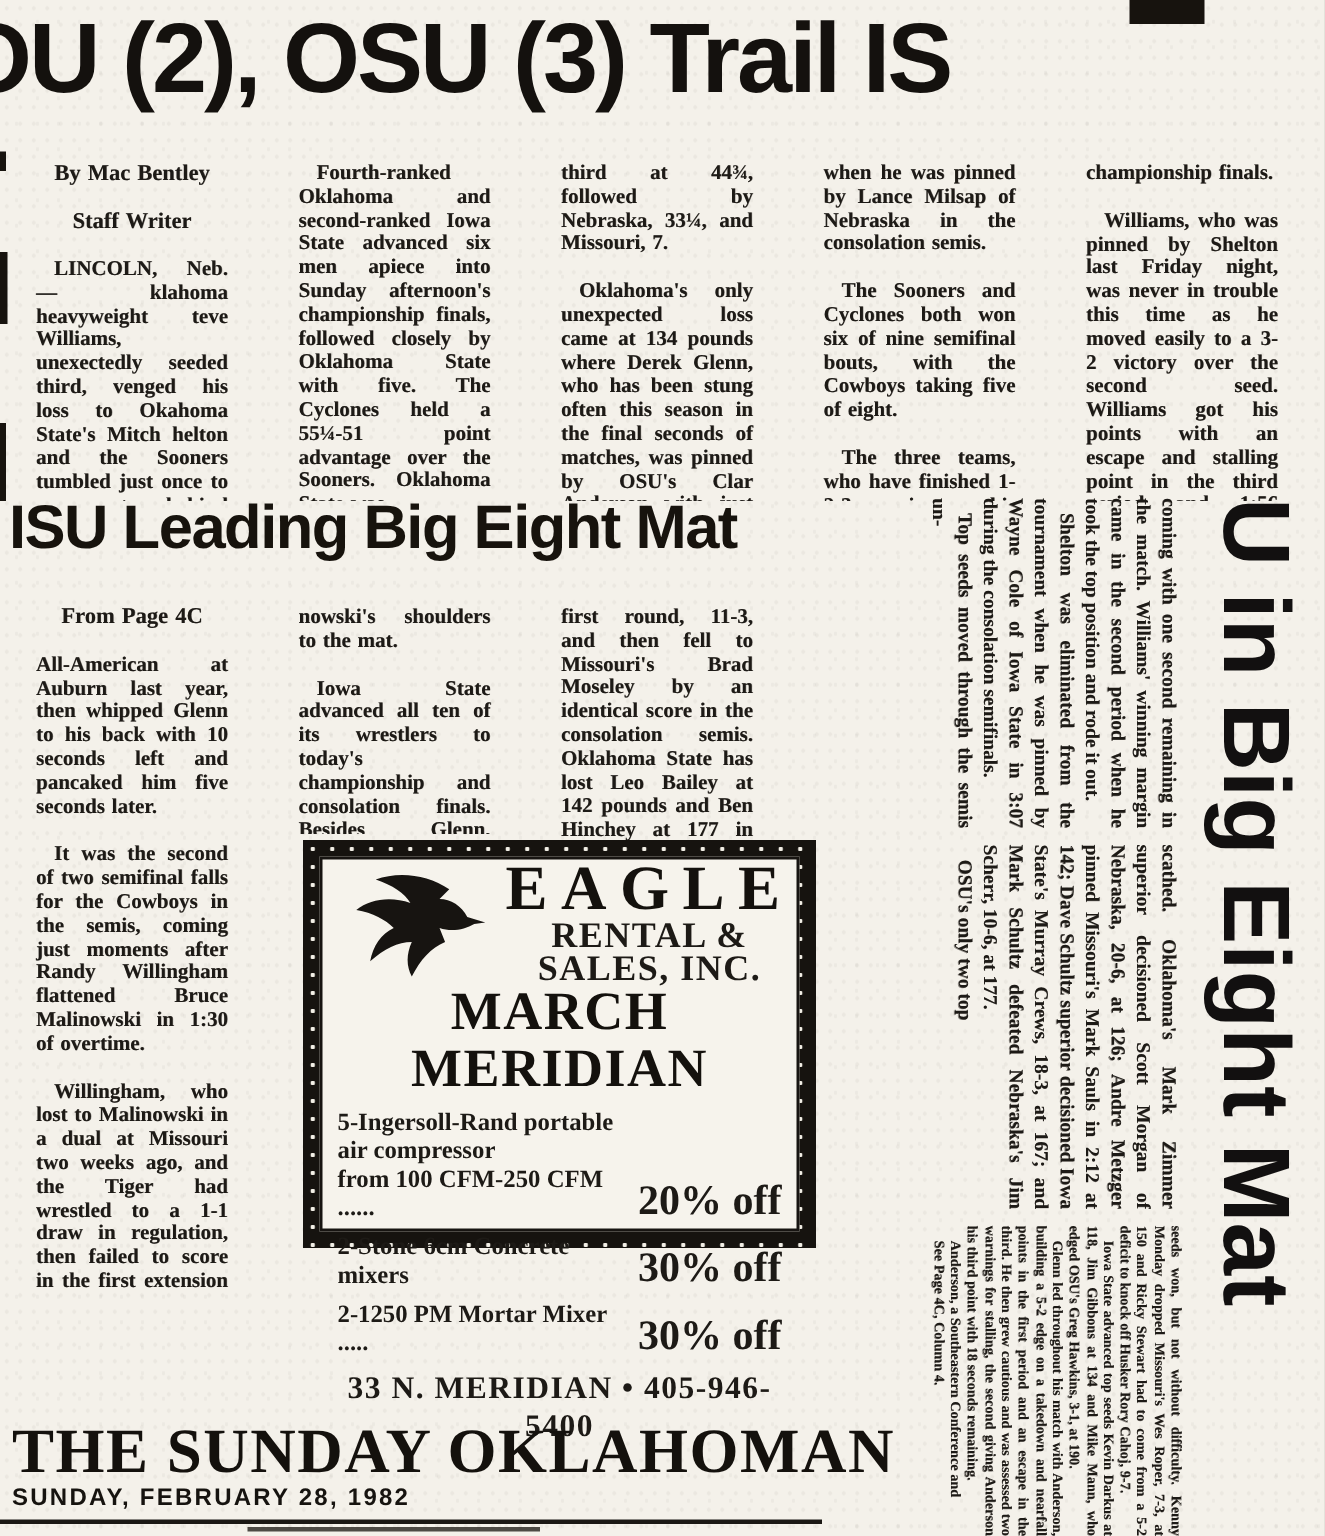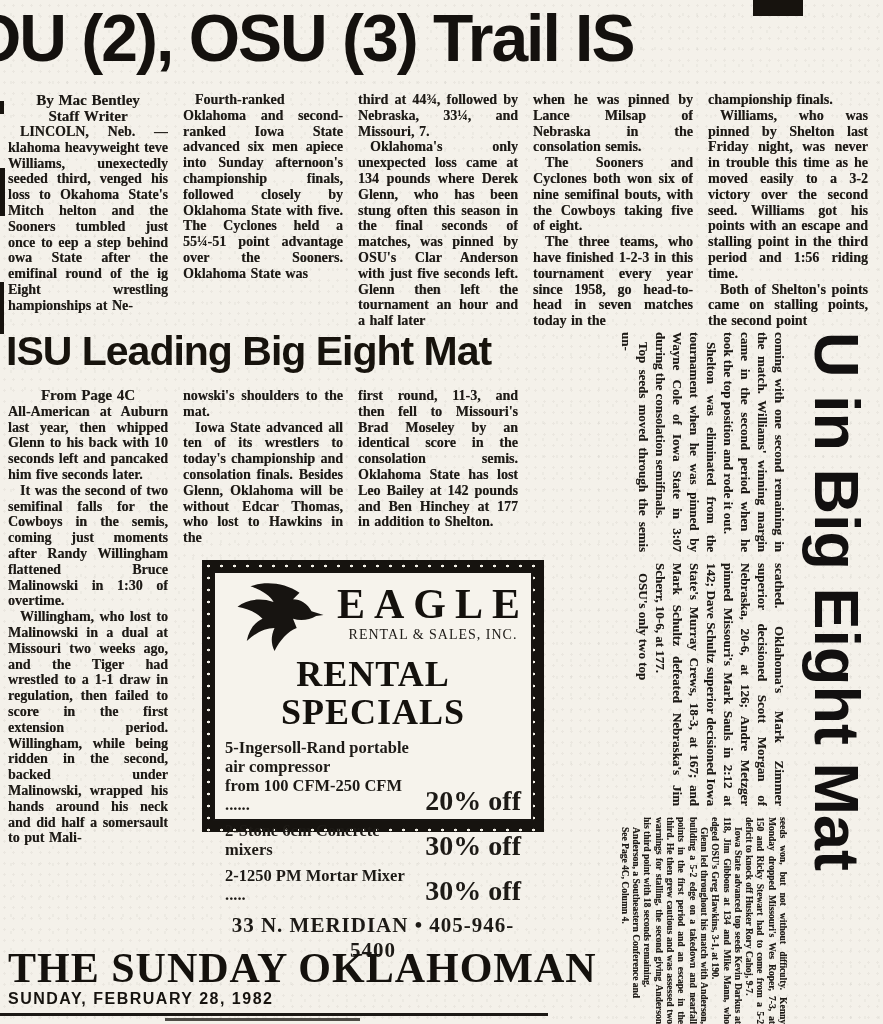--- a/index.html
+++ b/index.html
@@ -14,21 +14,21 @@
   .hl-top {
     position:absolute; left:-30px; top:0px; width:980px; white-space:nowrap;
     font-family:"Liberation Sans", sans-serif; font-weight:bold;
     font-size:66px; letter-spacing:-2px; color:#14110e;
   }
   .col {
     position:absolute; font-size:14px; line-height:15.8px; font-weight:bold;
     text-align:justify; overflow:hidden; word-spacing:1px;
     text-shadow:0.3px 0.3px 0 rgba(25,20,15,.5);
   }
-  .col p { margin:0; }
+  .col p { margin:16px; }
   .col p.ind { text-indent:12px; }
   .byline { text-align:center; font-size:15px; line-height:16px; }
   .hl-jump {
     position:absolute; left:6px; top:328px; white-space:nowrap;
     font-family:"Liberation Sans", sans-serif; font-weight:bold;
     font-size:41px; letter-spacing:-1px; color:#17130d;
   }
   .frompage { text-align:center; font-size:15px; }
 
   
@@ -40,21 +40,21 @@
     background-size:13px 12px;
   }
   .ad-inner {
     width:100%; height:100%; box-sizing:border-box; padding:4px 10px 6px 10px;
     background:#f6f3ec; border:2px solid #171411;
   }
   .ad-head { display:flex; align-items:center; height:76px; }
   .eagle-svg { width:112px; height:74px; flex:0 0 auto; }
   .ad-brand-wrap { flex:1; text-align:center; }
   .ad-brand { font-size:42px; line-height:40px; font-weight:bold; letter-spacing:9px; color:#14110d; }
-  .ad-brand-sub { font-size:14px; line-height:22px; font-weight:normal; letter-spacing:1px; }
+  .ad-brand-sub { font-size:24px; line-height:22px; font-weight:bold; letter-spacing:1px; }
   .ad-title { text-align:center; font-size:36px; line-height:38px; font-weight:bold; letter-spacing:1px; margin-top:2px; color:#14110d; }
   .ad-item { display:flex; justify-content:space-between; align-items:flex-end; margin-top:7px; }
   .ad-item .desc { font-size:16.5px; line-height:19px; font-weight:bold; }
   .ad-item .pct { font-size:28px; line-height:26px; font-weight:bold; white-space:nowrap; }
   .ad-address { text-align:center; font-size:21px; font-weight:bold; letter-spacing:1px; margin-top:9px; }
 
   
   .rot-wrap { position:absolute; }
   .rot-inner { transform-origin:0 0; }
   #rot-headline-wrap { left:786px; top:332px; width:97px; height:688px; }
@@ -142,21 +142,21 @@
     <div class="ad-inner">
       <div class="ad-head">
         <svg class="eagle-svg" viewBox="0 0 100 80">
           <path fill="#171411" d="M96,40 L83,36 C79,28 71,23 63,23 L70,16 C54,5 33,3 17,9 C29,13 38,19 42,26 C28,21 13,23 3,31 C15,33 24,38 30,44 C21,48 15,57 13,68 C23,59 33,54 43,54 C39,63 39,71 43,79 C49,67 57,58 67,54 L63,44 C72,47 81,45 88,41 Z"></path>
         </svg>
         <div class="ad-brand-wrap">
           <div class="ad-brand">EAGLE</div>
           <div class="ad-brand-sub">RENTAL &amp; SALES, INC.</div>
         </div>
       </div>
-      <div class="ad-title">RENTAL SPECIALS</div>
+      <div class="ad-title">MARCH MERIDIAN</div>
       <div class="ad-item">
         <div class="desc">
           <div>5-Ingersoll-Rand portable air compressor</div>
           <div>from 100 CFM-250 CFM ......</div>
         </div>
         <div class="pct">20% off</div>
       </div>
       <div class="ad-item">
         <div class="desc">2-Stone 6cm Concrete mixers</div>
         <div class="pct">30% off</div>

